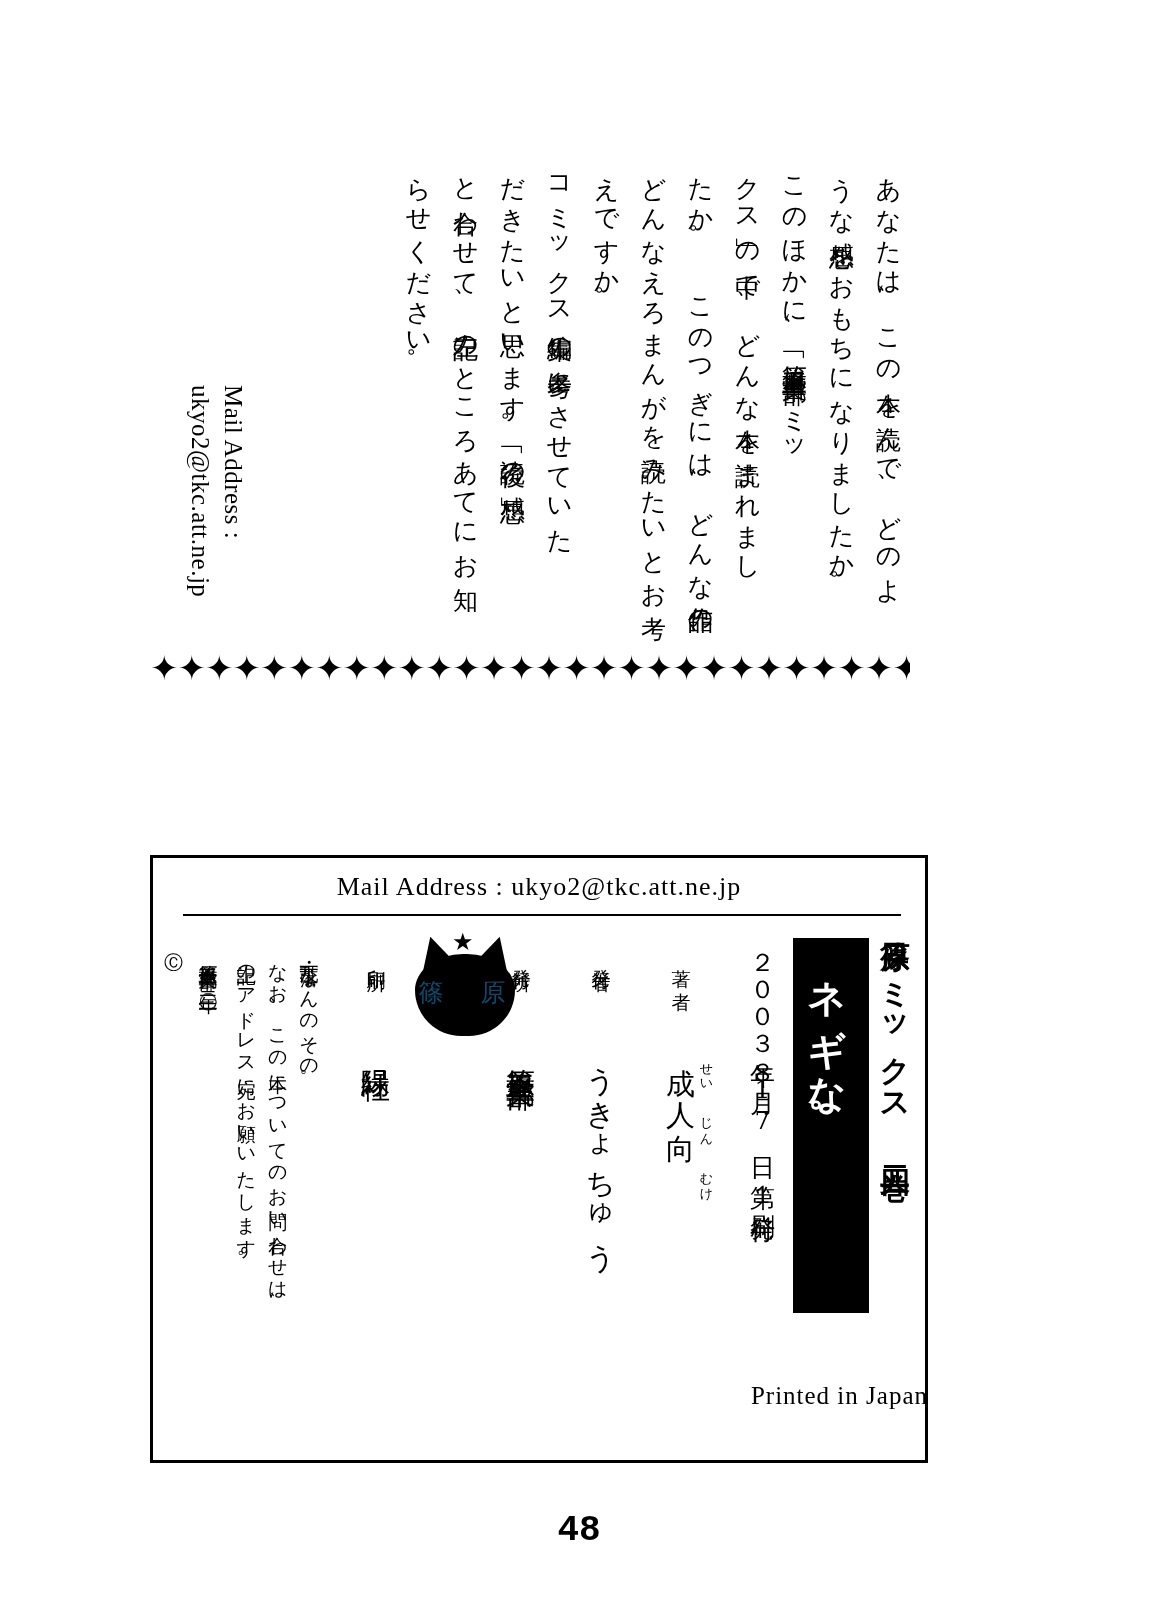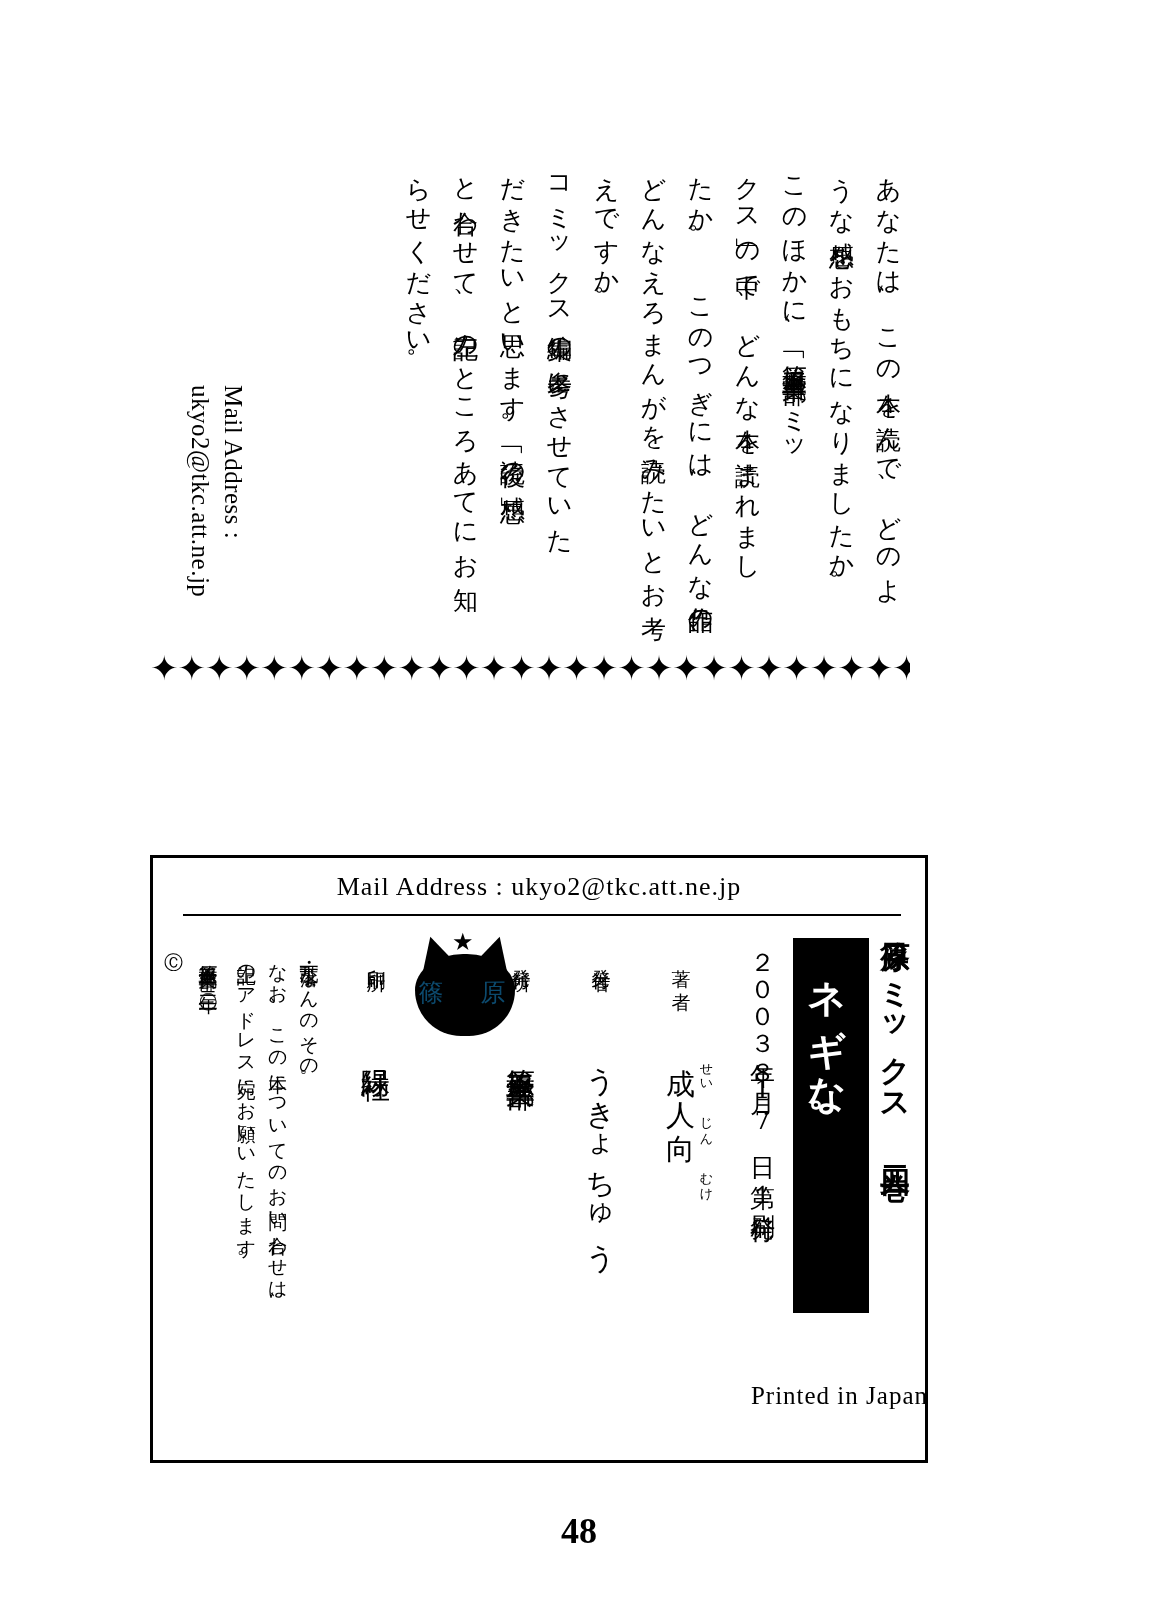--- a/index.html
+++ b/index.html
@@ -278,21 +278,21 @@
     margin-top: 20px;
   }
   #page-number {
     position: absolute;
     top: 1510px;
     left: 0;
     width: 1158px;
     text-align: center;
     font-size: 36px;
     font-weight: bold;
-    font-family: Liberation Serif, serif;
+    font-family: Liberation Mono, monospace;
   }
 </style>
 </head>
 <body>
 
 <div id="message-block">
   <div class="vcol">あなたは、この本を読んで、どのよ</div>
   <div class="vcol">うな感想をおもちになりましたか。</div>
   <div class="vcol">このほかに、「篠原重工営業部コミッ</div>
   <div class="vcol">クス」の中で、どんな本を読まれまし</div>

